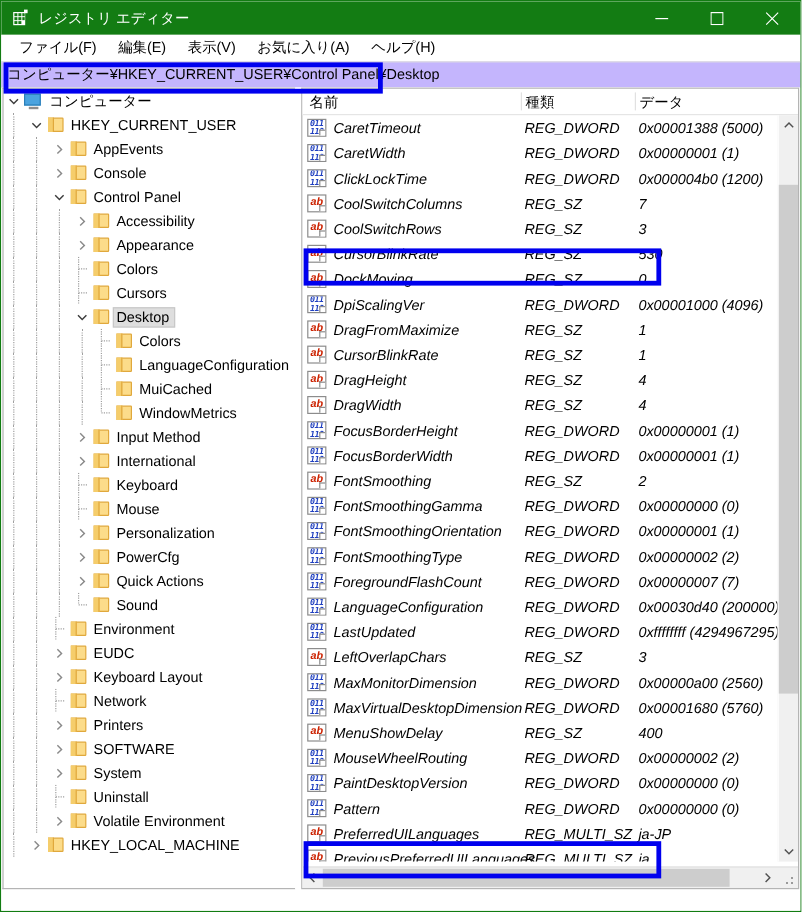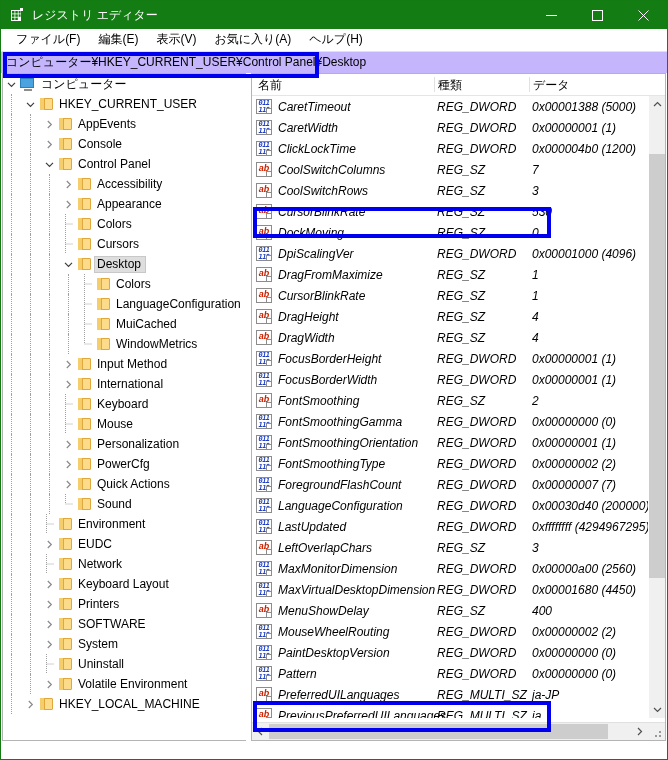--- a/index.html
+++ b/index.html
@@ -713,45 +713,45 @@
             <div class="folder">
               <i></i>
             </div>
             <span class="lbl">EUDC</span>
           </div>
           <div class="tree-row">
             <div style="width: 38px; flex: 0 0 auto; height: 20px; position: relative;">
               <div class="vline" style="left: 8px;"></div>
               <div class="vline" style="left: 27px;"></div>
             </div>
+            <div class="chev">
+              <svg width="9" height="9" viewBox="0 0 9 9">
+                <path d="M2.8 1 L6.3 4.5 L2.8 8" stroke="#8a8a8a" stroke-width="1.2" fill="none"></path>
+              </svg>
+            </div>
+            <div class="folder">
+              <i></i>
+            </div>
+            <span class="lbl">Keyboard Layout</span>
+          </div>
+          <div class="tree-row">
+            <div style="width: 38px; flex: 0 0 auto; height: 20px; position: relative;">
+              <div class="vline" style="left: 8px;"></div>
+              <div class="vline" style="left: 27px;"></div>
+            </div>
             <div class="dotline">
               <svg width="16" height="20" viewBox="0 0 16 20">
                 <path d="M5.5 0 L5.5 20" stroke="#a0a0a0" stroke-width="1" stroke-dasharray="1,1"></path>
                 <path d="M5.5 10 L13 10" stroke="#a0a0a0" stroke-width="1" stroke-dasharray="1,1"></path>
               </svg>
             </div>
             <div class="folder">
               <i></i>
             </div>
             <span class="lbl">Network</span>
-          </div>
-          <div class="tree-row">
-            <div style="width: 38px; flex: 0 0 auto; height: 20px; position: relative;">
-              <div class="vline" style="left: 8px;"></div>
-              <div class="vline" style="left: 27px;"></div>
-            </div>
-            <div class="chev">
-              <svg width="9" height="9" viewBox="0 0 9 9">
-                <path d="M2.8 1 L6.3 4.5 L2.8 8" stroke="#8a8a8a" stroke-width="1.2" fill="none"></path>
-              </svg>
-            </div>
-            <div class="folder">
-              <i></i>
-            </div>
-            <span class="lbl">Keyboard Layout</span>
           </div>
           <div class="tree-row">
             <div style="width: 38px; flex: 0 0 auto; height: 20px; position: relative;">
               <div class="vline" style="left: 8px;"></div>
               <div class="vline" style="left: 27px;"></div>
             </div>
             <div class="chev">
               <svg width="9" height="9" viewBox="0 0 9 9">
                 <path d="M2.8 1 L6.3 4.5 L2.8 8" stroke="#8a8a8a" stroke-width="1.2" fill="none"></path>
               </svg>
@@ -1034,21 +1034,21 @@
             <span class="c-name">MaxMonitorDimension</span>
             <span class="c-type">REG_DWORD</span>
             <span class="c-data">0x00000a00 (2560)</span>
           </div>
           <div class="lrow">
             <div class="vicon dword">
               <span>011<br>110</span>
             </div>
             <span class="c-name">MaxVirtualDesktopDimension</span>
             <span class="c-type">REG_DWORD</span>
-            <span class="c-data">0x00001680 (4450)</span>
+            <span class="c-data">0x00001680 (5760)</span>
           </div>
           <div class="lrow">
             <div class="vicon sz">
               <span>ab</span>
             </div>
             <span class="c-name">MenuShowDelay</span>
             <span class="c-type">REG_SZ</span>
             <span class="c-data">400</span>
           </div>
           <div class="lrow">

